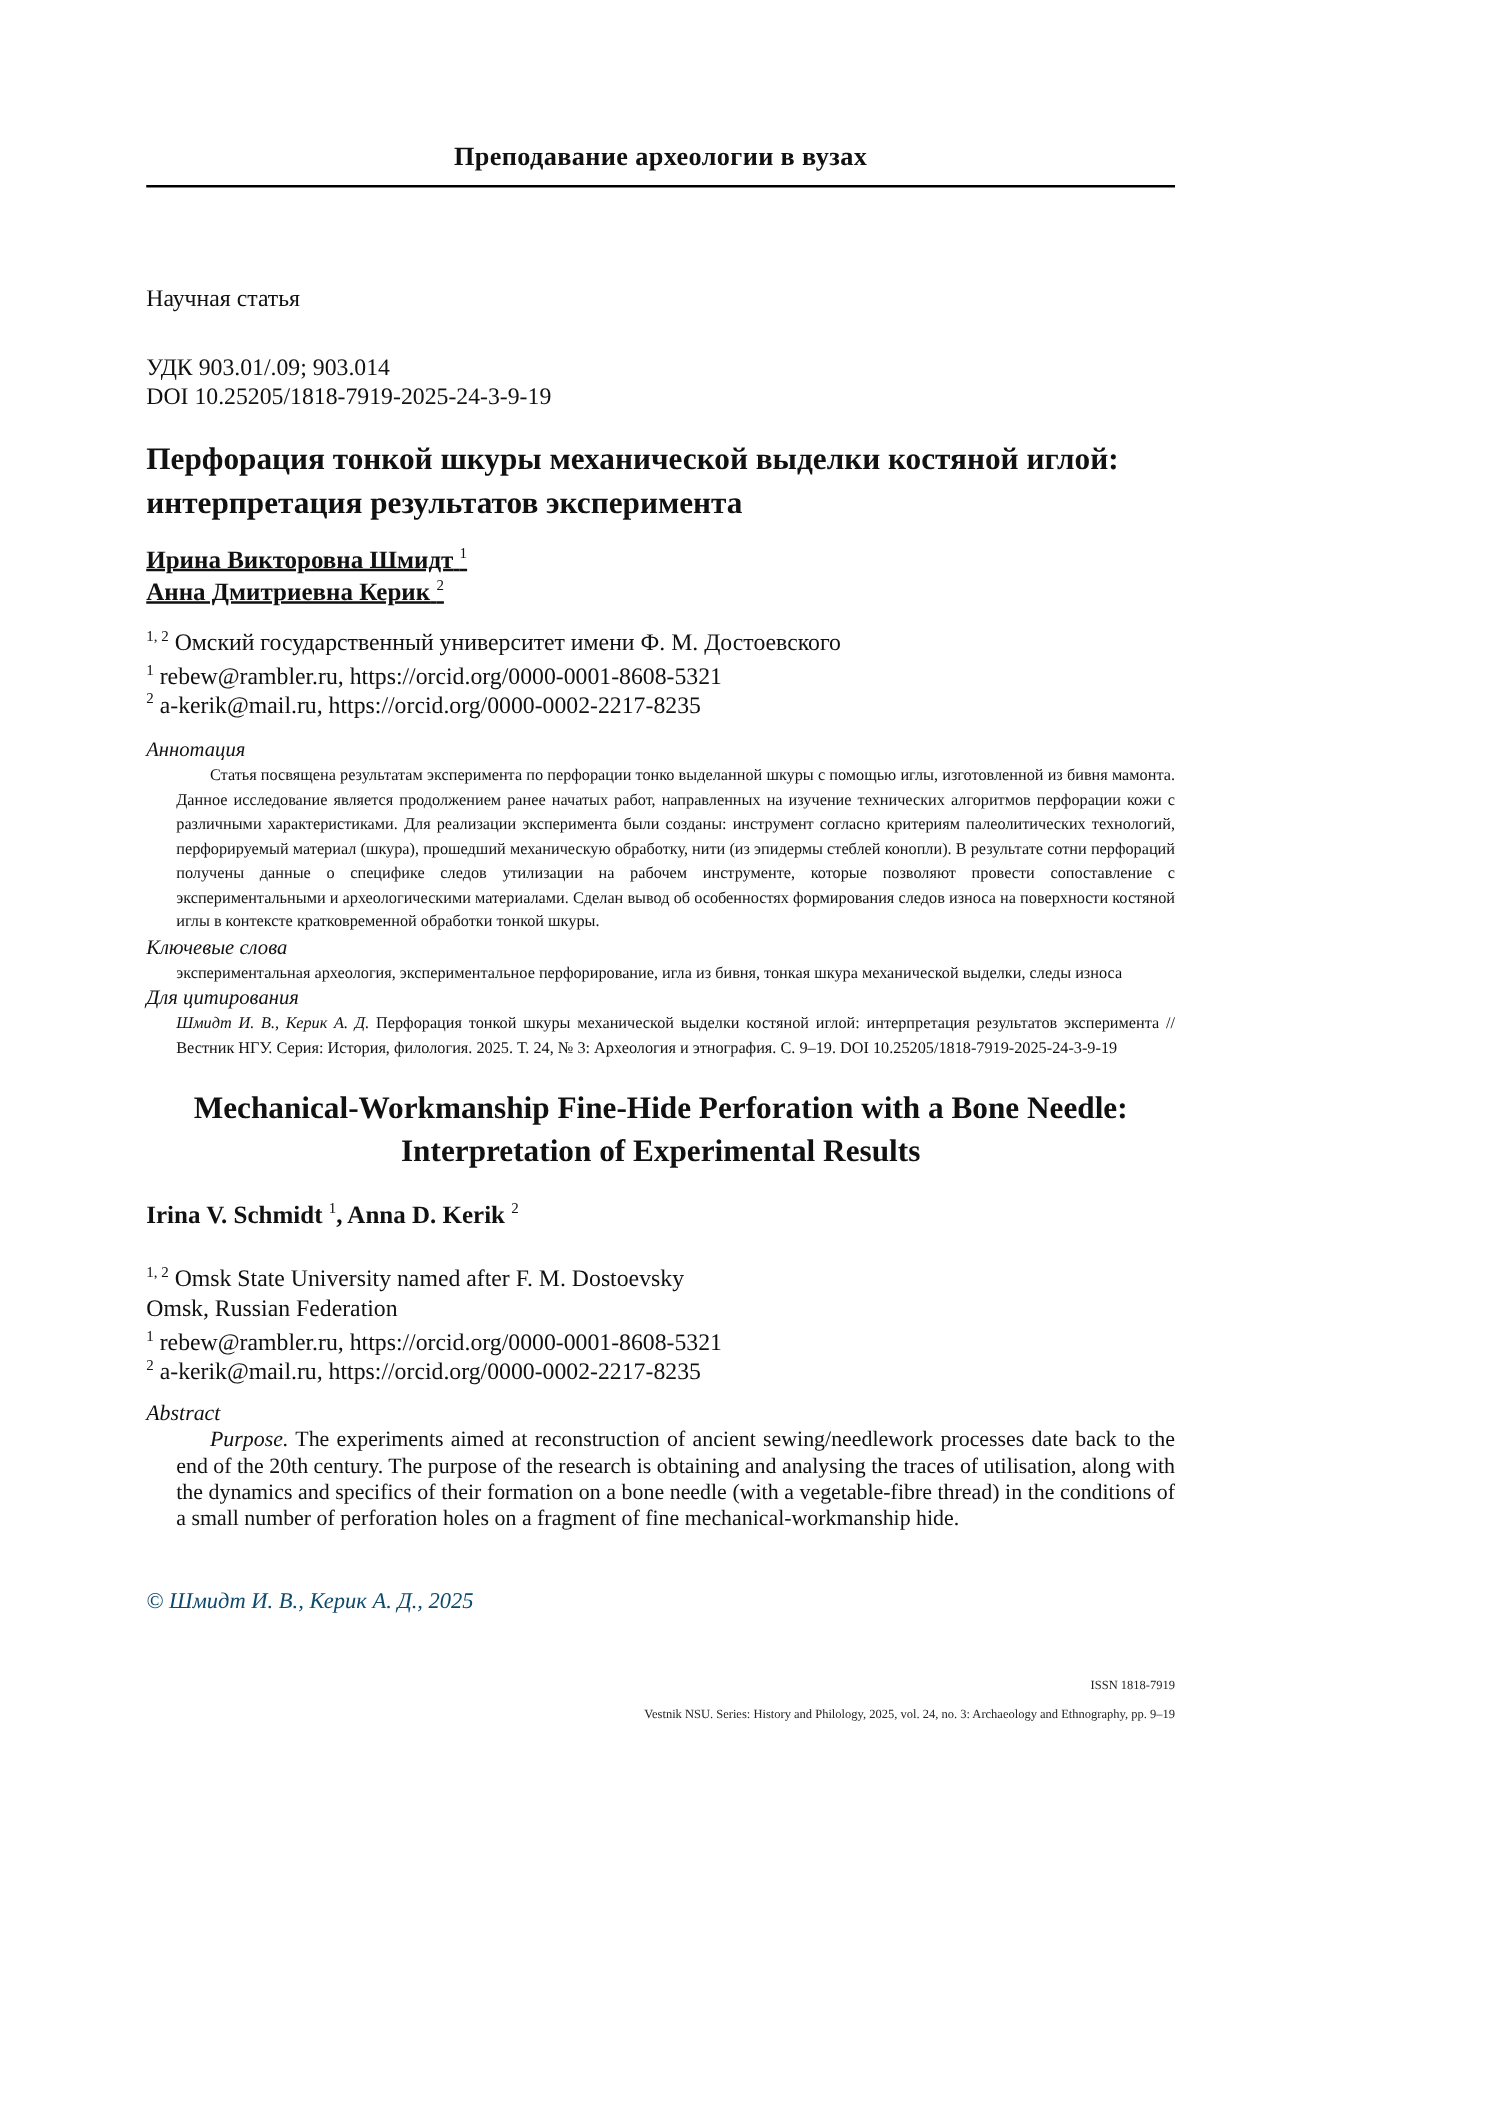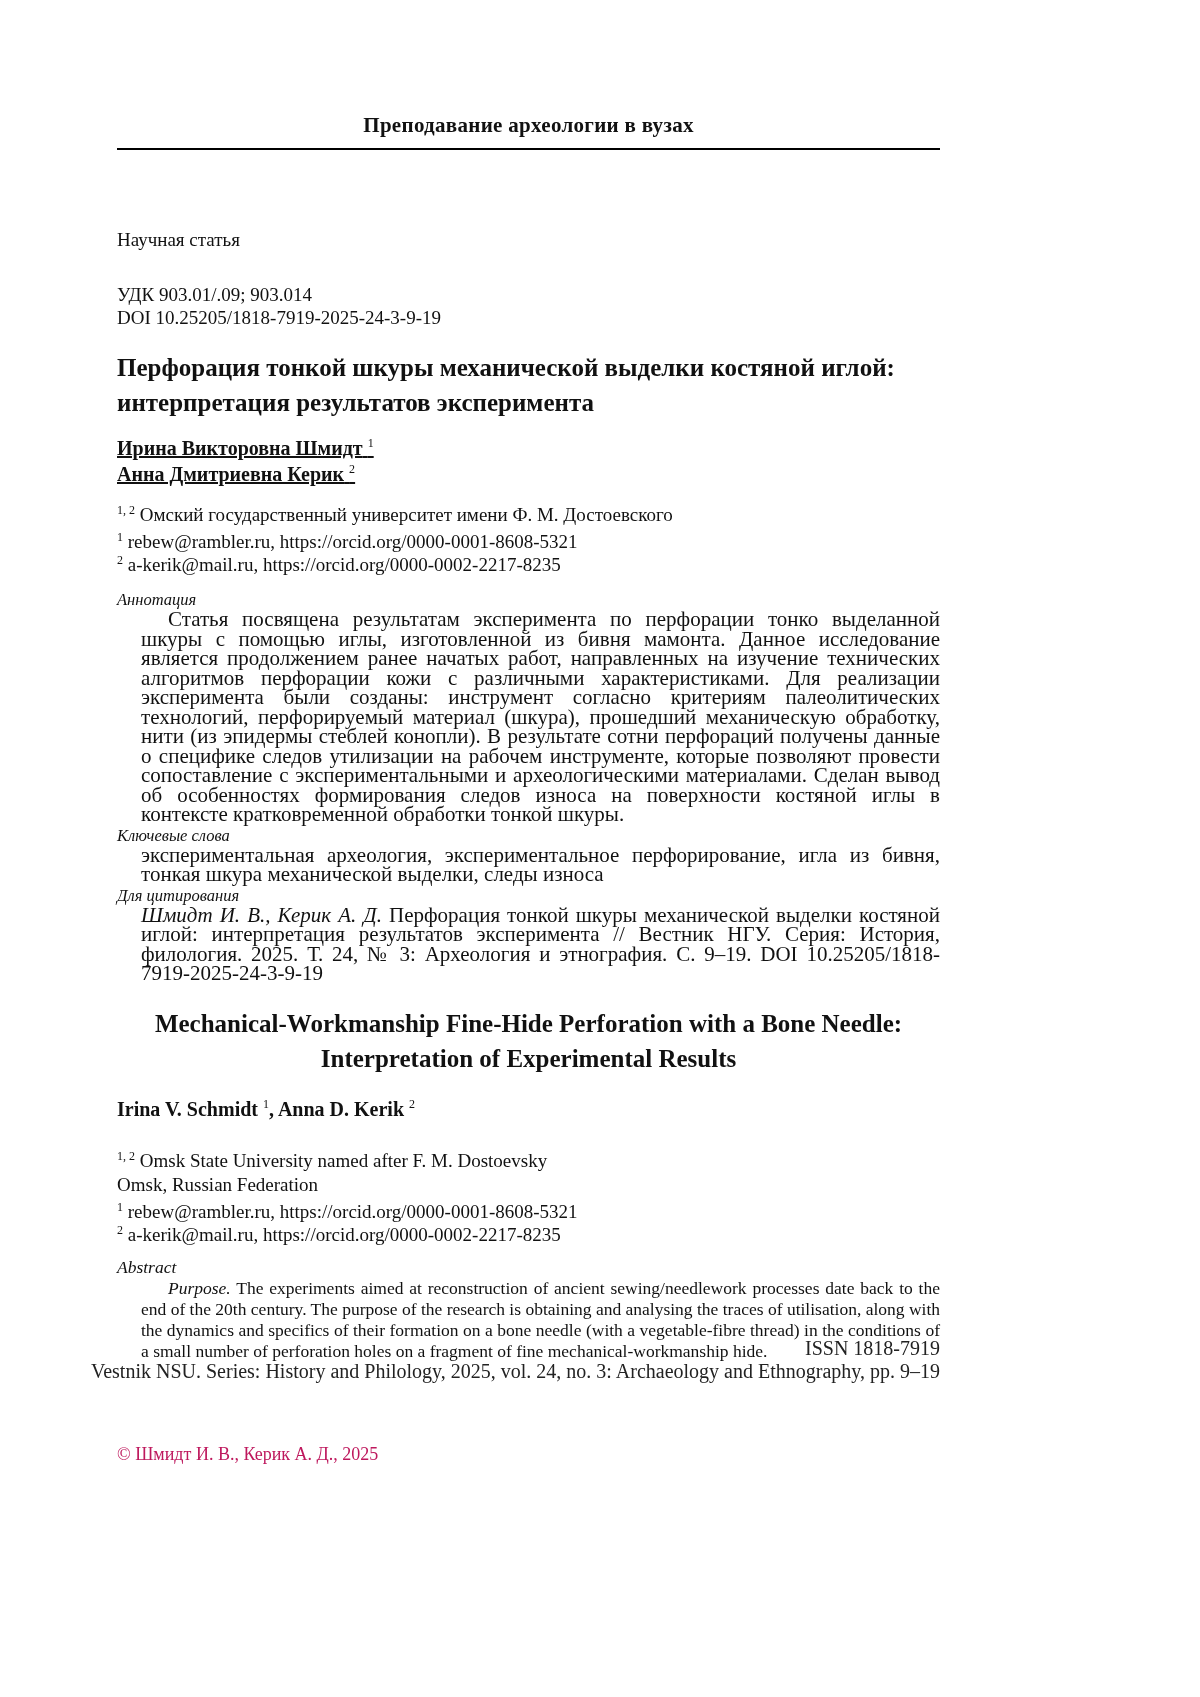--- a/index.html
+++ b/index.html
@@ -46,45 +46,45 @@
   .contacts { margin-top: 3px; font-size: 19px; line-height: 23px; }
   .abstract-ru { margin-top: 13px; }
   .abstract-en { margin-top: 11px; }
   .label {
     font-style: italic;
     font-size: 16.5px;
     line-height: 21px;
   }
   .label-en { font-size: 17.5px; }
   .small {
-    font-size: 21px;
+    font-size: 13px;
     line-height: 19.5px;
     text-align: justify;
     margin-left: 24px;
   }
   .small-en {
     font-size: 17.5px;
     line-height: 21px;
   }
   .indent { text-indent: 27px; }
   .italic { font-style: italic; }
   .sup {
     font-size: 12px;
     font-weight: normal;
     font-style: normal;
     vertical-align: super;
     line-height: 0;
   }
-  .copyright { margin-top: 81px; font-size: 18px; line-height: 22px; color: #be185d; }
+  .copyright { margin-top: 44px; font-size: 18px; line-height: 22px; color: #0c4a6e; font-style: italic; }
   .page-footer {
     position: absolute;
     right: 260px;
     bottom: 180px;
     text-align: right;
-    font-size: 20px;
+    font-size: 10px;
     line-height: 23px;
     color: #222;
   }
 </style>
 </head>
 <body>
 
 <div class="page">
 
   <header class="running-head">

